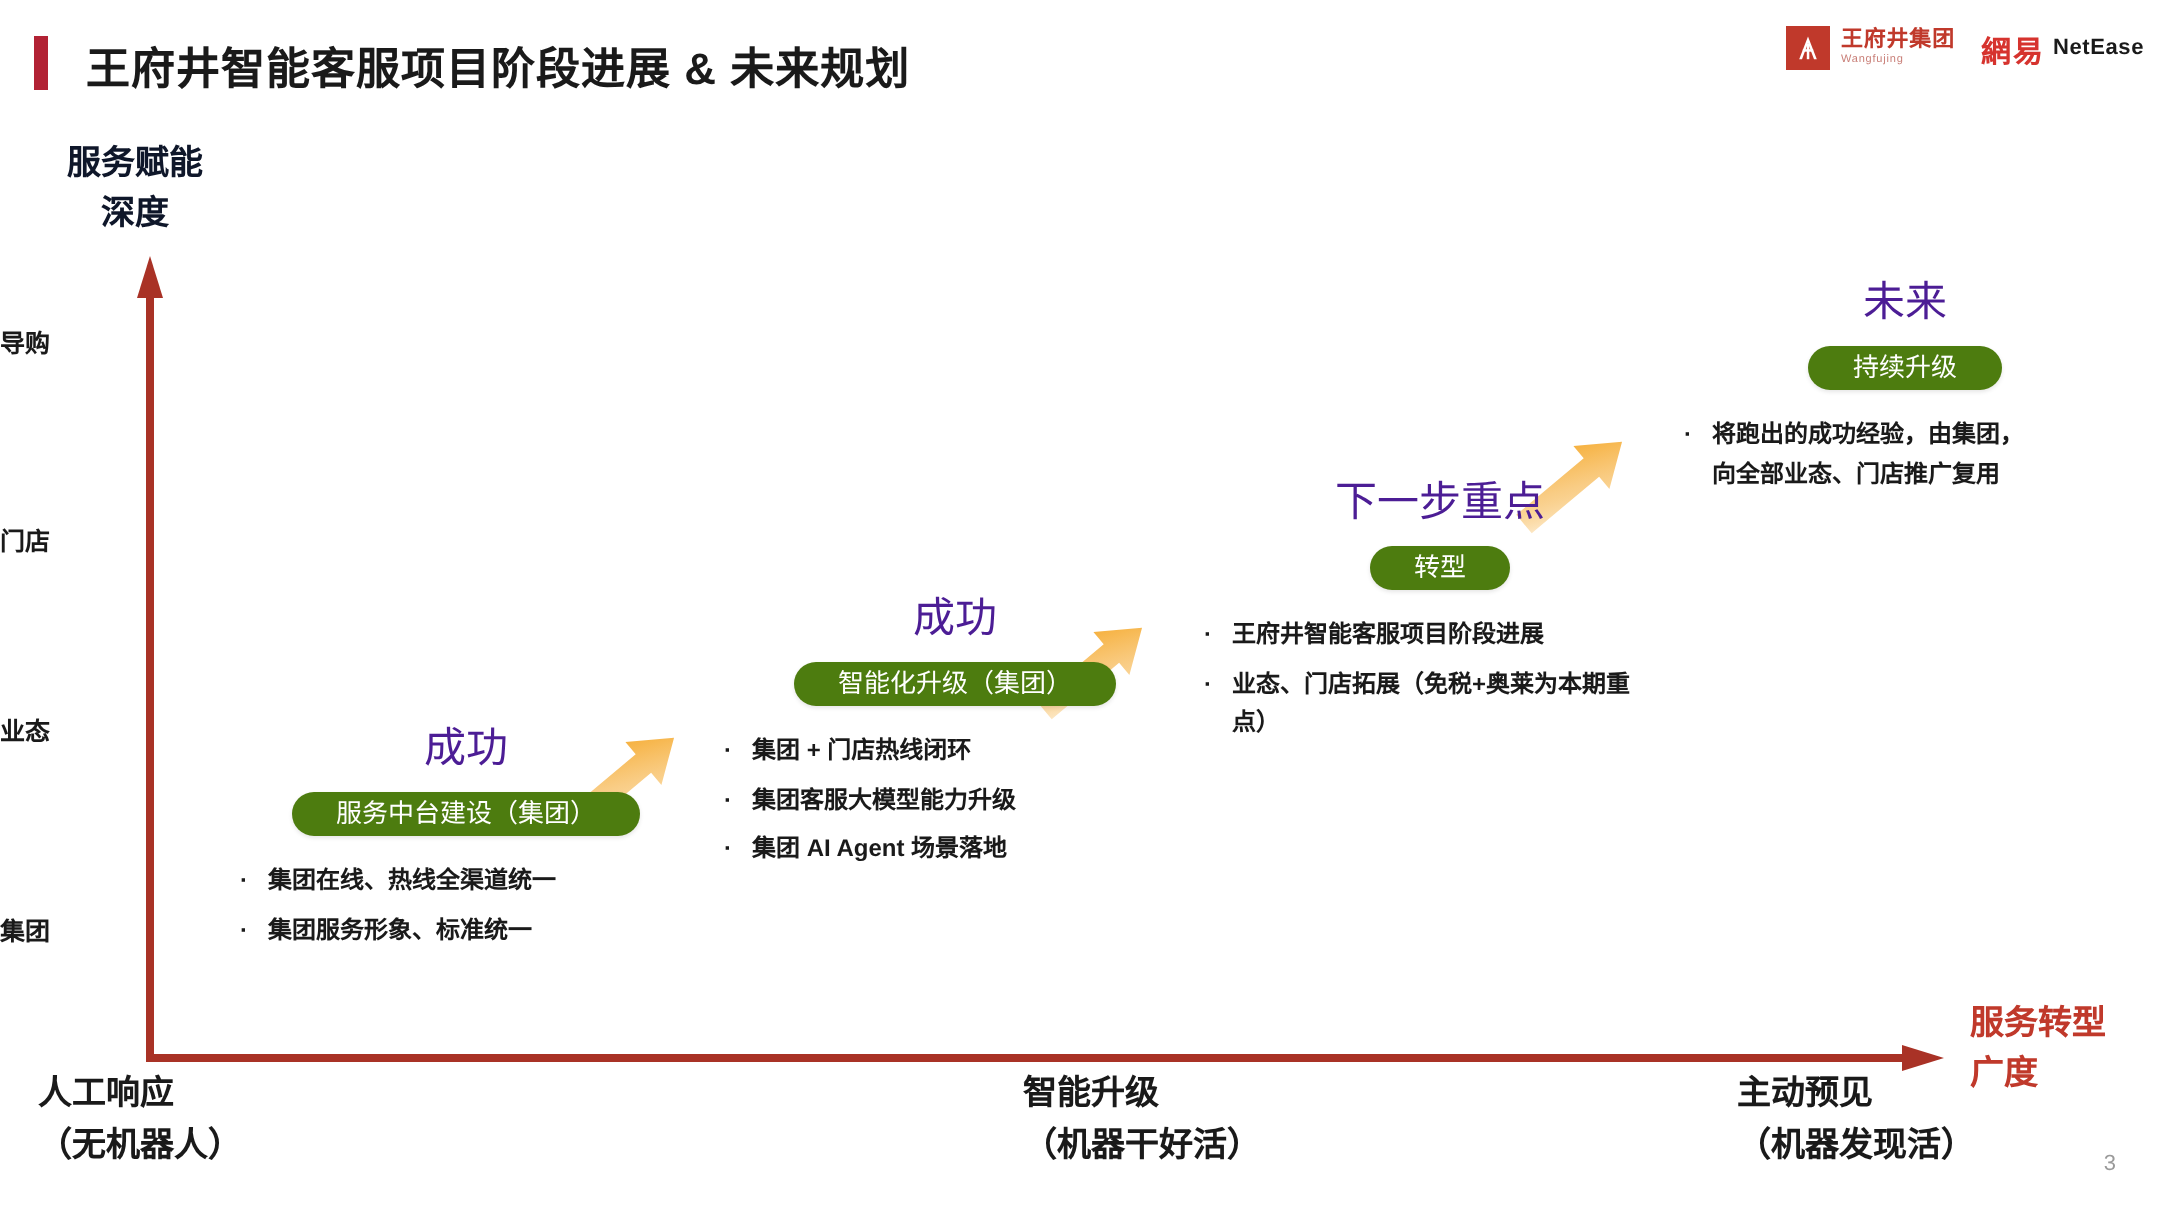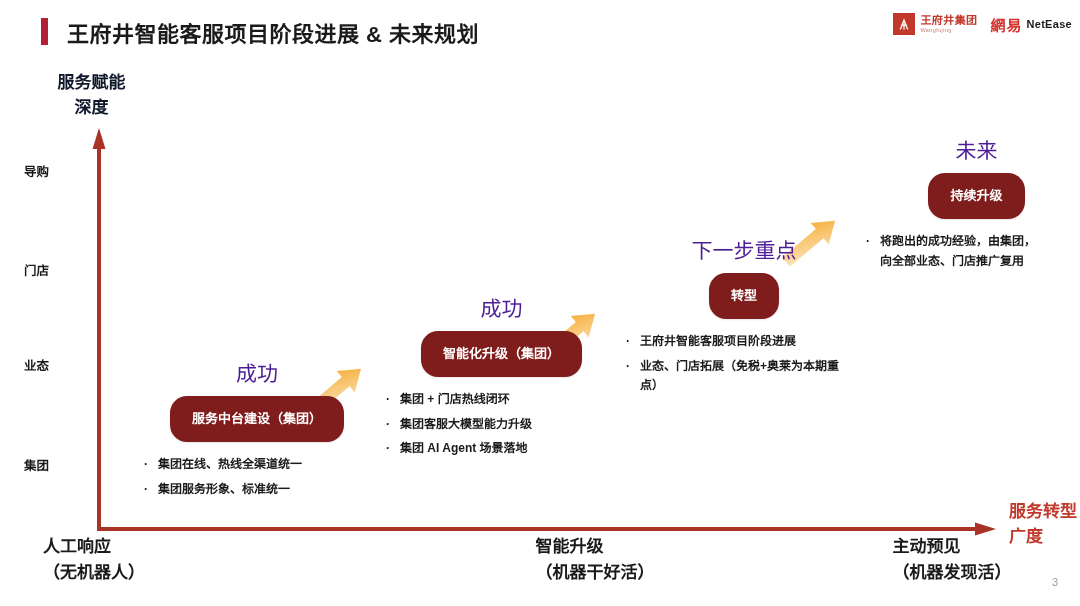--- a/index.html
+++ b/index.html
@@ -3,21 +3,21 @@
 <meta charset="utf-8">
 <style>
   html,body{margin:0;padding:0;}
   body{
     width:1080px;height:606px;
     background:#ffffff;
     font-family:"Liberation Sans","DejaVu Sans",sans-serif;
     position:relative;overflow:hidden;
     -webkit-font-smoothing:antialiased;
   }
-  .slide{position:absolute;inset:0;margin-left:24px;}
+  .slide{position:absolute;inset:0;}
 
   
   .hdr-bar{
     position:absolute;left:17px;top:18px;width:7px;height:27px;
     background:#b22234;
   }
   .hdr-title{
     position:absolute;left:43px;top:16px;
     font-size:22px;font-weight:bold;color:#1a1a1a;
     letter-spacing:.5px;white-space:nowrap;
@@ -62,23 +62,23 @@
   }
   .xtick div:last-child{font-weight:bold;}
 
   
   .stage{position:absolute;}
   .stage-head{
     font-size:21px;font-weight:normal;color:#4c1d95;
     text-align:center;white-space:nowrap;margin-bottom:9px;
   }
   .pill{
-    display:inline-block;background:#7f1d1d;color:#ffffff;
-    border-radius:17px;font-size:13px;font-weight:bold;
-    padding:16px 22px;white-space:nowrap;line-height:1.1;
+    display:inline-block;background:#4d7c0f;color:#ffffff;
+    border-radius:17px;font-size:13px;font-weight:normal;
+    padding:4px 22px;white-space:nowrap;line-height:1.1;
     box-shadow:0 1px 2px rgba(0,0,0,.10);
   }
   .pill-wrap{text-align:center;}
   .bullets{margin-top:13px;}
   .bullet{
     display:flex;align-items:flex-start;gap:8px;
     font-size:12px;font-weight:bold;color:#1a1a1a;
     line-height:1.62;margin-bottom:5px;
   }
   .bullet .dot{

